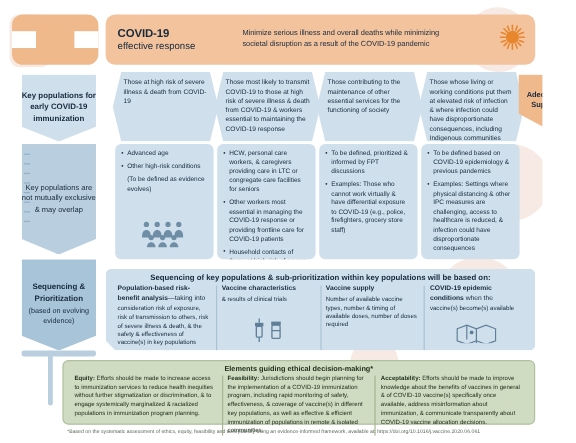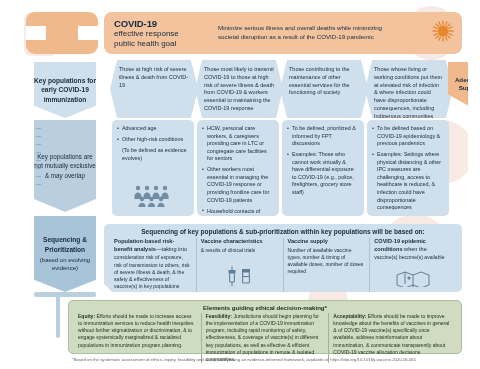--- a/index.html
+++ b/index.html
@@ -4,21 +4,21 @@
 <style>
   html,body{margin:0;padding:0;}
   body{
     width:480px;height:369px;
     background:#ffffff;
     font-family:"Liberation Sans", sans-serif;
     color:#1b2a3a;
     overflow:hidden;
     position:relative;
   }
-  #stage{position:absolute;left:16px;top:0;width:452px;height:369px;overflow:hidden;}
+  #stage{position:absolute;left:0;top:0;width:452px;height:369px;overflow:hidden;}
 
   
   .blob{position:absolute;background:#f7eae4;border-radius:50%;z-index:0;}
   .blob.b1{width:54px;height:54px;right:10px;top:6px;}
   .blob.b2{width:64px;height:64px;right:-6px;top:120px;}
   .blob.b3{width:70px;height:70px;right:18px;top:214px;}
   .blob.b4{width:40px;height:40px;right:120px;top:282px;}
   .bgpill{position:absolute;z-index:0;background:#f7eae4;}
   .bgpill.p1{left:8px;top:12px;width:34px;height:44px;border-radius:8px;}
 
@@ -168,21 +168,20 @@
 
   <div class="hdr-left">
     <div class="notch n1"></div>
     <div class="notch n2"></div>
   </div>
 
   <div class="hdr-band">
     <div class="hdr-title">
       <div class="t1">COVID-19</div>
       <div class="t2">effective response</div>
-      <div class="t3">public health goal</div>
     </div>
     <div class="hdr-goal">Minimize serious illness and overall deaths while minimizing societal disruption as a result of the COVID-19 pandemic</div>
     <div class="virus">
       <svg width="22" height="22" viewBox="0 0 22 22">
         <g stroke="#e8862e" stroke-width="1.3" stroke-linecap="round">
           <line x1="11" y1="1" x2="11" y2="5"></line>
             <line x1="11" y1="17" x2="11" y2="21"></line>
           <line x1="1" y1="11" x2="5" y2="11"></line>
             <line x1="17" y1="11" x2="21" y2="11"></line>
           <line x1="4" y1="4" x2="6.8" y2="6.8"></line>

